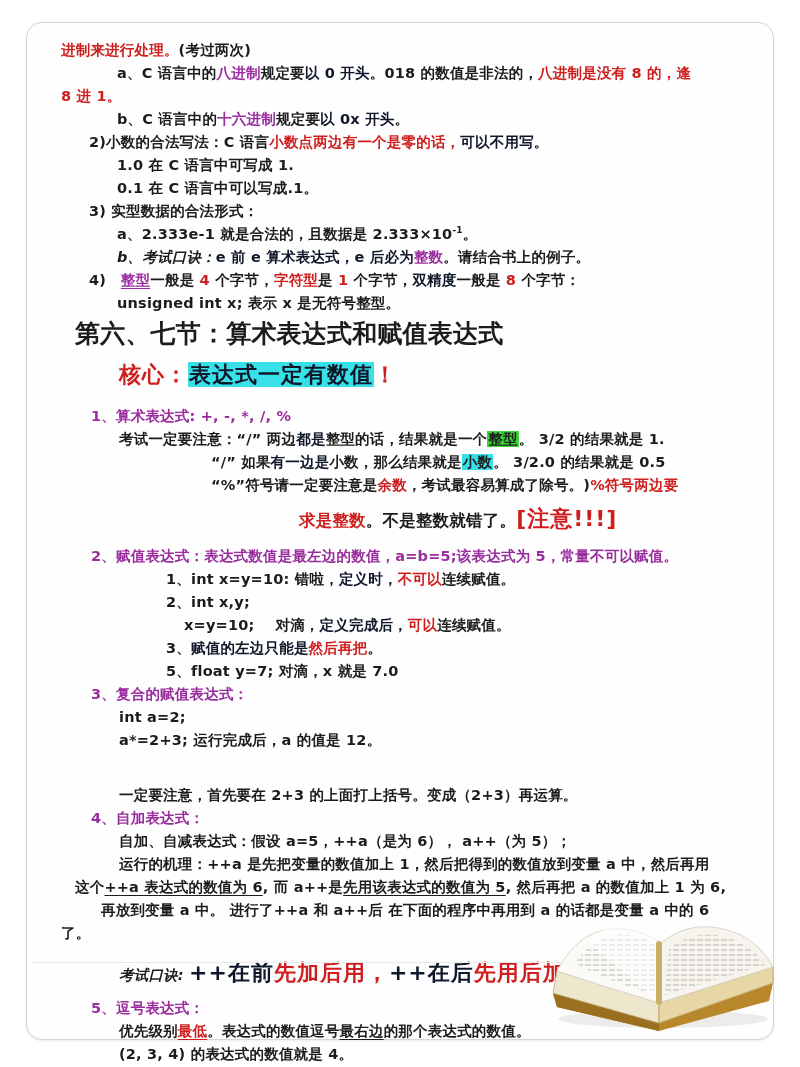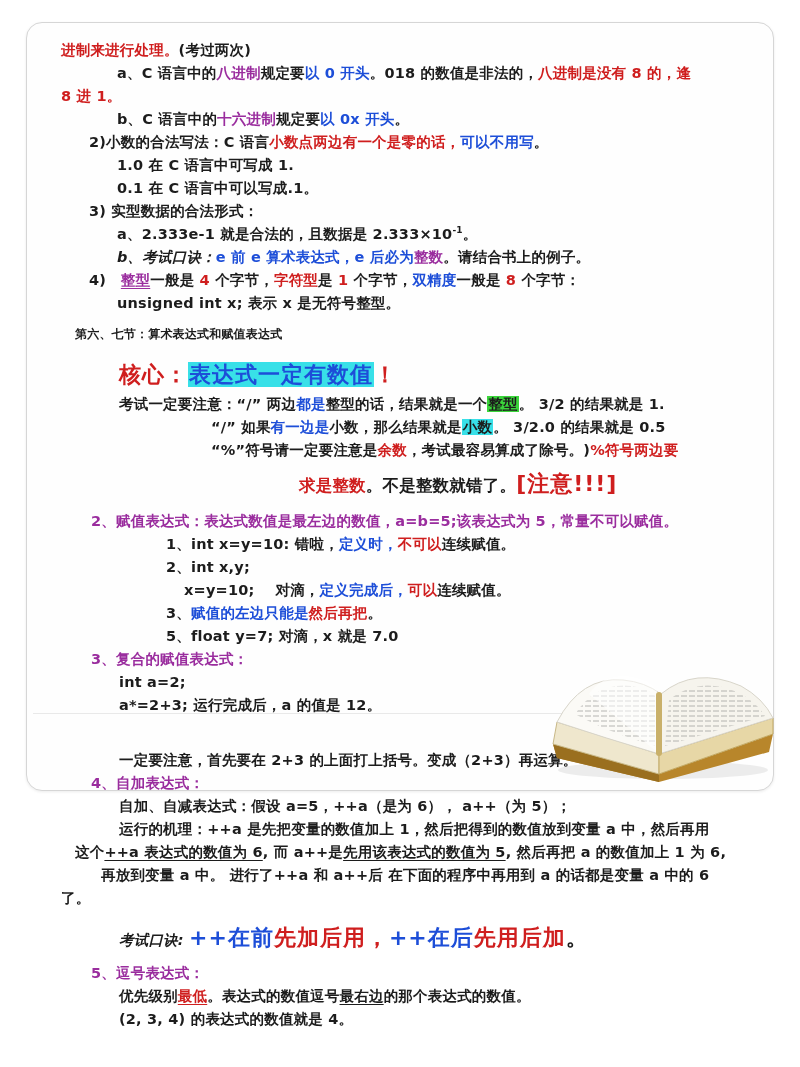--- a/index.html
+++ b/index.html
@@ -1,46 +1,46 @@
 <!DOCTYPE html>
 <html><head>
 <meta charset="utf-8">
 <style>
   html,body{margin:0;padding:0;background:#ffffff;}
   body{width:800px;height:1067px;overflow:hidden;font-family:"DejaVu Sans",sans-serif;}
   .page-card{
     position:relative;
     width:748px;
     margin:22px auto 0 auto;
-    height:769px;
+    height:1018px;
     background:#fefefe;
     border:1px solid #d6d6d6;
     border-radius:16px;
     box-shadow:0 1px 3px rgba(0,0,0,0.08);
     padding:12px 0 0 0;
     box-sizing:border-box;
   }
   .doc{
     position:relative;
     padding:4px 30px 0 34px;
   }
   .line{
     font-weight:bold;
     font-size:14.5px;
     line-height:23px;
     white-space:pre-wrap;
     color:#1c1c1c;
     letter-spacing:0.2px;
   }
-  .line.h1{font-size:12px;line-height:30px;margin-top:4px;}
+  .line.h1{font-size:25px;line-height:30px;margin-top:4px;}
   .line.core{font-size:22px;line-height:36px;letter-spacing:1px;}
   .c-black{color:#1c1c1c;}
   .c-red{color:#cf1e1e;}
   .c-purple{color:#9a2d9e;}
-  .c-blue{color:#1d4ed8;}
+  .c-blue{color:#0f172a;}
   .hl-cyan{background:#38e0e8;padding:0 1px;}
   .hl-green{background:#3bd53b;padding:0 1px;}
   .u{text-decoration:underline;text-underline-offset:3px;}
   .i{font-style:italic;}
   .sup{vertical-align:super;font-size:9px;line-height:0;}
   .sz-md{font-size:16.5px;}
   .sz-xl{font-size:22px;line-height:32px;letter-spacing:1px;}
   .seam{
     position:absolute;
     left:6px;
@@ -69,20 +69,21 @@
       <div class="line" style="padding-left: 28px;"><span class="c-black">2)小数的合法写法：C 语言</span><span class="c-red">小数点两边有一个是零的话，</span><span class="c-blue">可以不用写</span><span class="c-black">。</span></div>
       <div class="line" style="padding-left: 56px;"><span class="c-black">1.0 在 C 语言中可写成 1.</span></div>
       <div class="line" style="padding-left: 56px;"><span class="c-black">0.1 在 C 语言中可以写成.1。</span></div>
       <div class="line" style="padding-left: 28px;"><span class="c-black">3) 实型数据的合法形式：</span></div>
       <div class="line" style="padding-left: 56px;"><span class="c-black">a、2.333e-1 就是合法的，且数据是 2.333×10</span><span class="c-black sup">-1</span><span class="c-black">。</span></div>
       <div class="line" style="padding-left: 56px;"><span class="c-black i">b、考试口诀：</span><span class="c-blue">e 前 e 算术表达式，e 后必为</span><span class="c-purple">整数</span><span class="c-black">。请结合书上的例子。</span></div>
       <div class="line" style="padding-left: 28px;"><span class="c-black">4)　</span><span class="c-purple u">整型</span><span class="c-black">一般是 </span><span class="c-red">4</span><span class="c-black"> 个字节，</span><span class="c-red">字符型</span><span class="c-black">是 </span><span class="c-red">1</span><span class="c-black"> 个字节，</span><span class="c-blue">双精度</span><span class="c-black">一般是 </span><span class="c-red">8</span><span class="c-black"> 个字节：</span></div>
       <div class="line" style="padding-left: 56px;"><span class="c-black">unsigned int x; 表示 x 是无符号整型。</span></div>
       <div class="line h1" style="padding-left: 14px;"><span class="c-black">第六、七节：算术表达式和赋值表达式</span></div>
       <div class="line core" style="padding-left: 58px; margin-top: 8px;"><span class="c-red">核心：</span><span class="c-blue hl-cyan">表达式一定有数值</span><span class="c-red">！</span></div>
+      <div class="line" style="padding-left: 30px; margin-top: 12px;"><span class="c-purple">1、算术表达式: +, -, *, /, %</span></div>
       <div class="line" style="padding-left: 58px;"><span class="c-black">考试一定要注意：“/” 两边</span><span class="c-blue">都是</span><span class="c-black">整型的话，结果就是一个</span><span class="c-black hl-green">整型</span><span class="c-black">。 3/2 的结果就是 1.</span></div>
       <div class="line" style="padding-left: 150px;"><span class="c-black">“/” 如果</span><span class="c-blue">有一边是</span><span class="c-black">小数，那么结果就是</span><span class="c-black hl-cyan">小数</span><span class="c-black">。 3/2.0 的结果就是 0.5</span></div>
       <div class="line" style="padding-left: 150px;"><span class="c-black">“%”符号请一定要注意是</span><span class="c-red">余数</span><span class="c-black">，考试最容易算成了除号。)</span><span class="c-red">%符号两边要</span></div>
       <div class="line" style="padding-left: 238px; margin-top: 6px;"><span class="c-red sz-md">求是整数</span><span class="c-black sz-md">。不是整数就错了。</span><span class="c-red sz-xl">[注意!!!]</span></div>
       <div class="line" style="padding-left: 30px; margin-top: 10px;"><span class="c-purple">2、赋值表达式：表达式数值是最左边的数值，a=b=5;该表达式为 5，常量不可以赋值。</span></div>
       <div class="line" style="padding-left: 105px;"><span class="c-black">1、int x=y=10: 错啦，</span><span class="c-blue">定义时，</span><span class="c-red">不可以</span><span class="c-black">连续赋值。</span></div>
       <div class="line" style="padding-left: 105px;"><span class="c-black">2、int x,y;</span></div>
       <div class="line" style="padding-left: 123px;"><span class="c-black">x=y=10;    对滴，</span><span class="c-blue">定义完成后，</span><span class="c-red">可以</span><span class="c-black">连续赋值。</span></div>
       <div class="line" style="padding-left: 105px;"><span class="c-black">3、</span><span class="c-blue">赋值的左边只能是</span><span class="c-red">然后再把</span><span class="c-black">。</span></div>
       <div class="line" style="padding-left: 105px;"><span class="c-black">5、float y=7; 对滴，x 就是 7.0</span></div>

